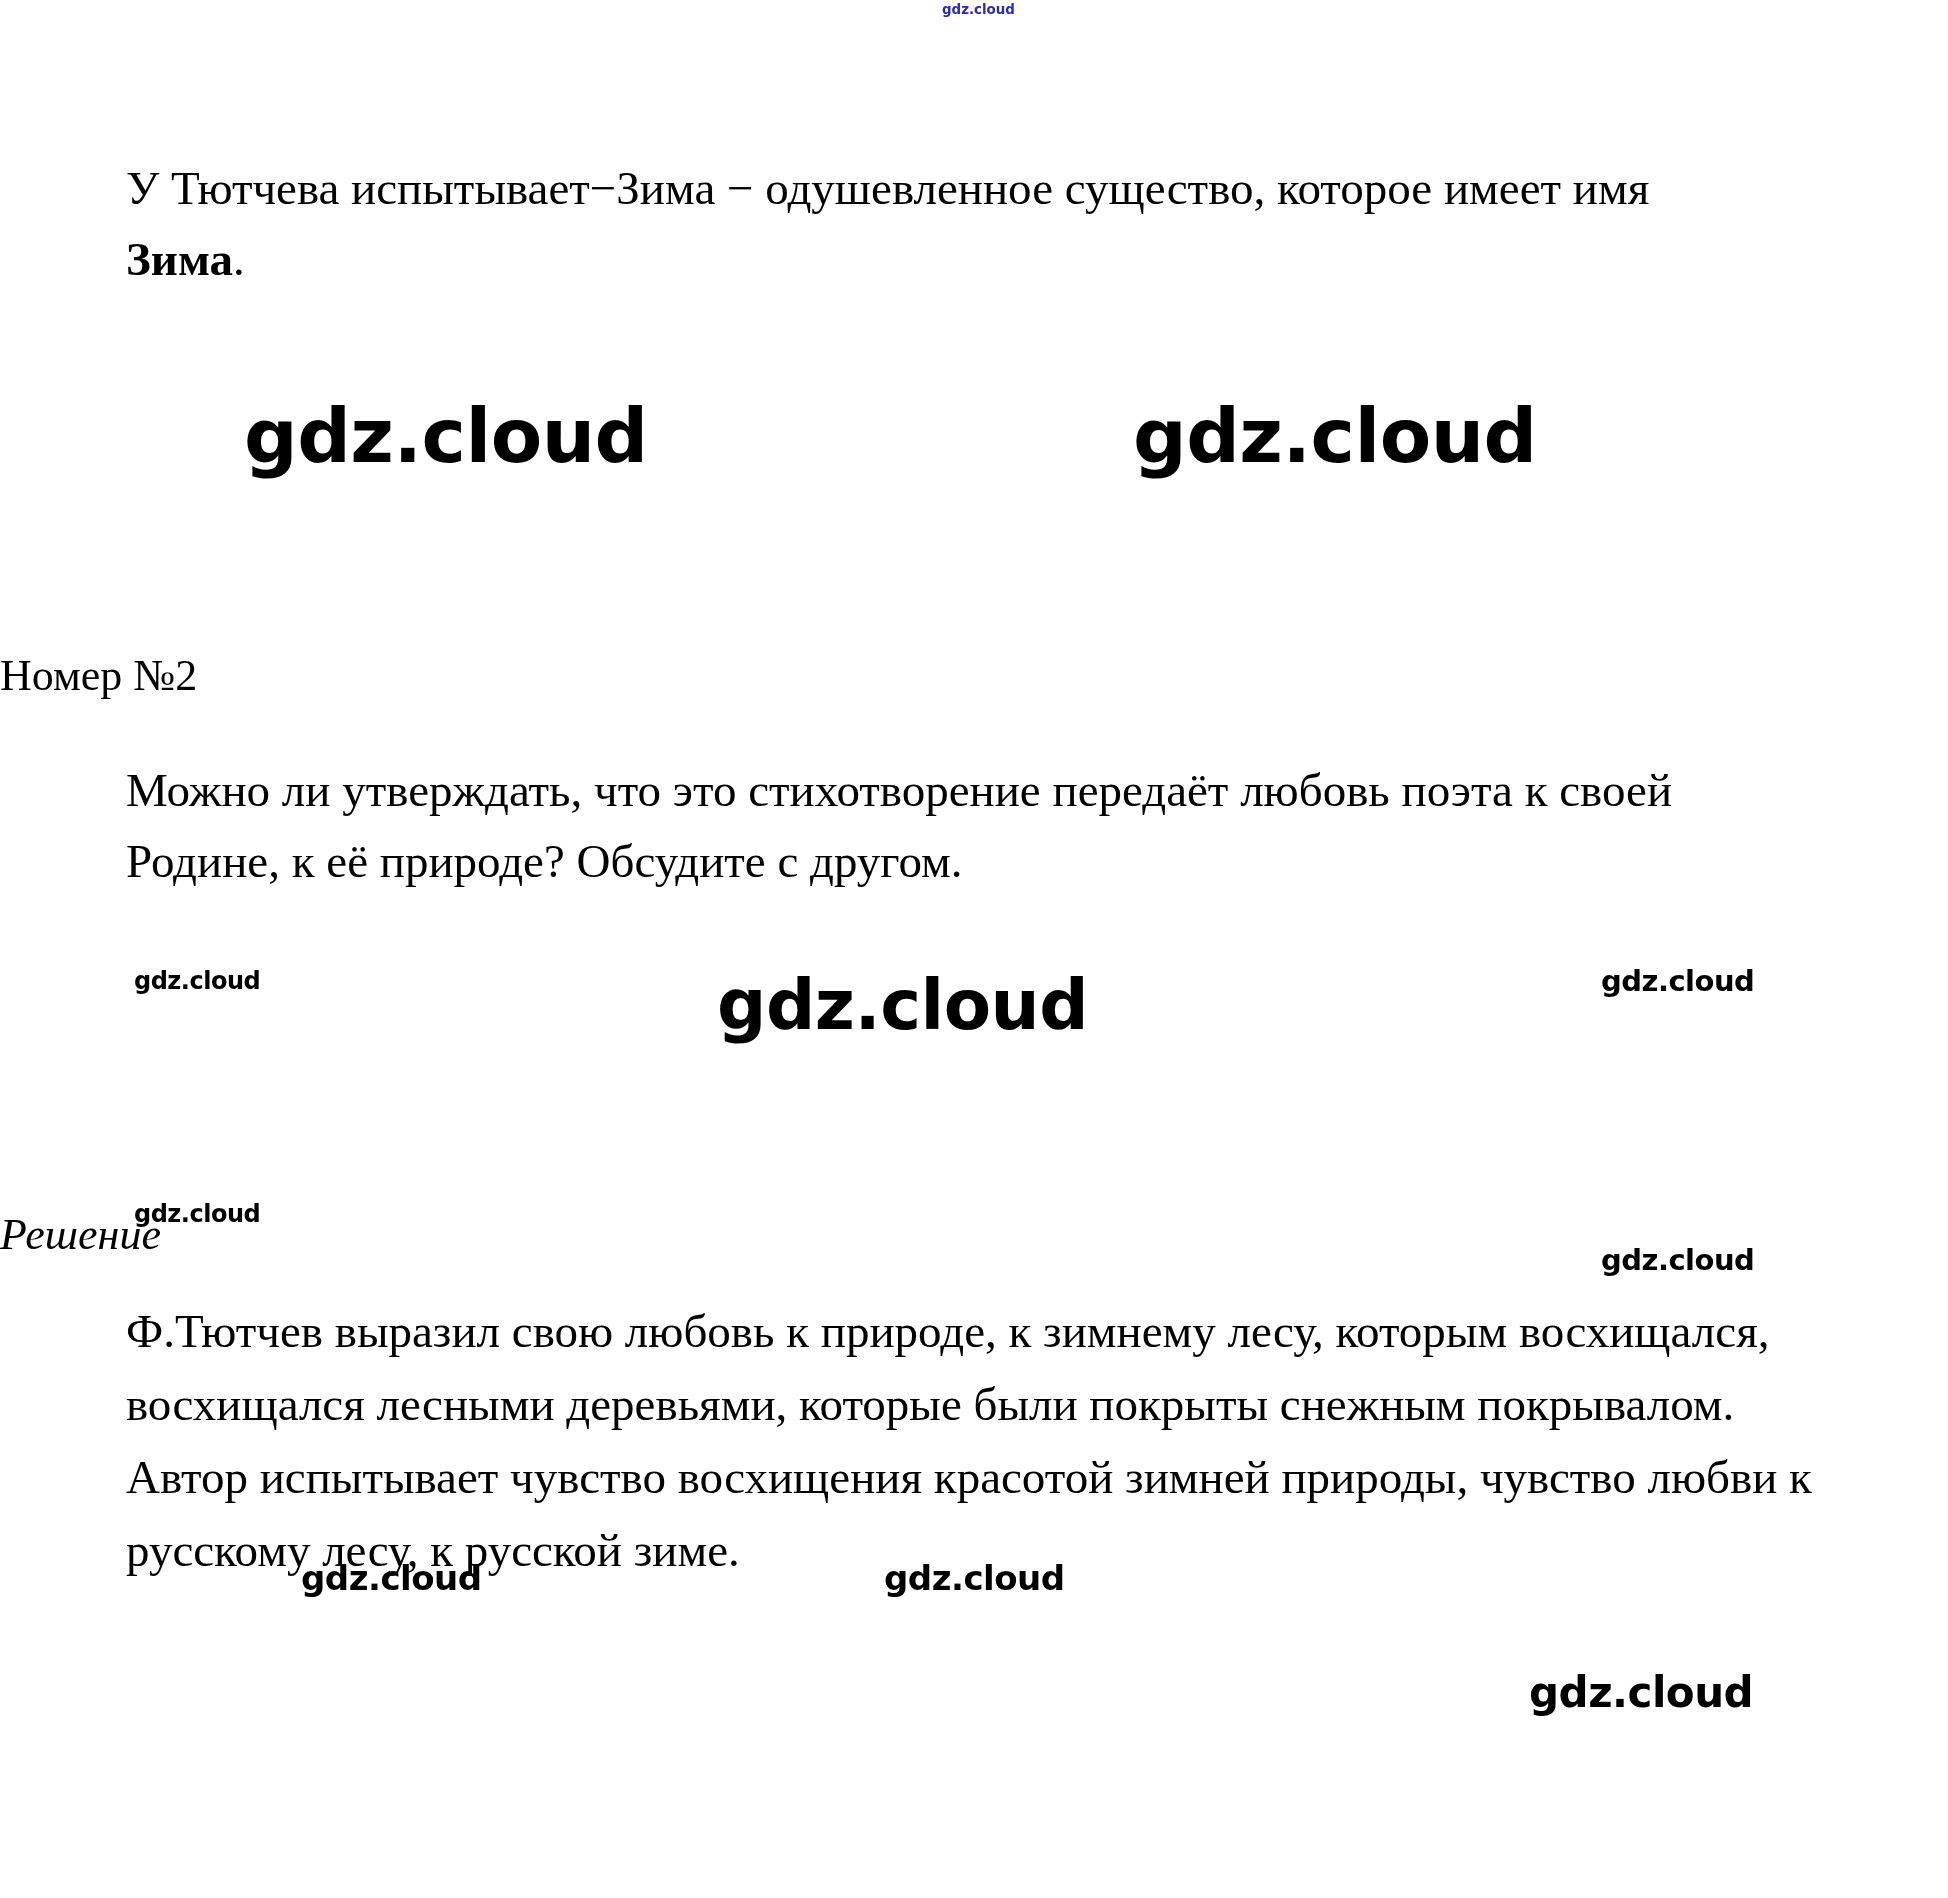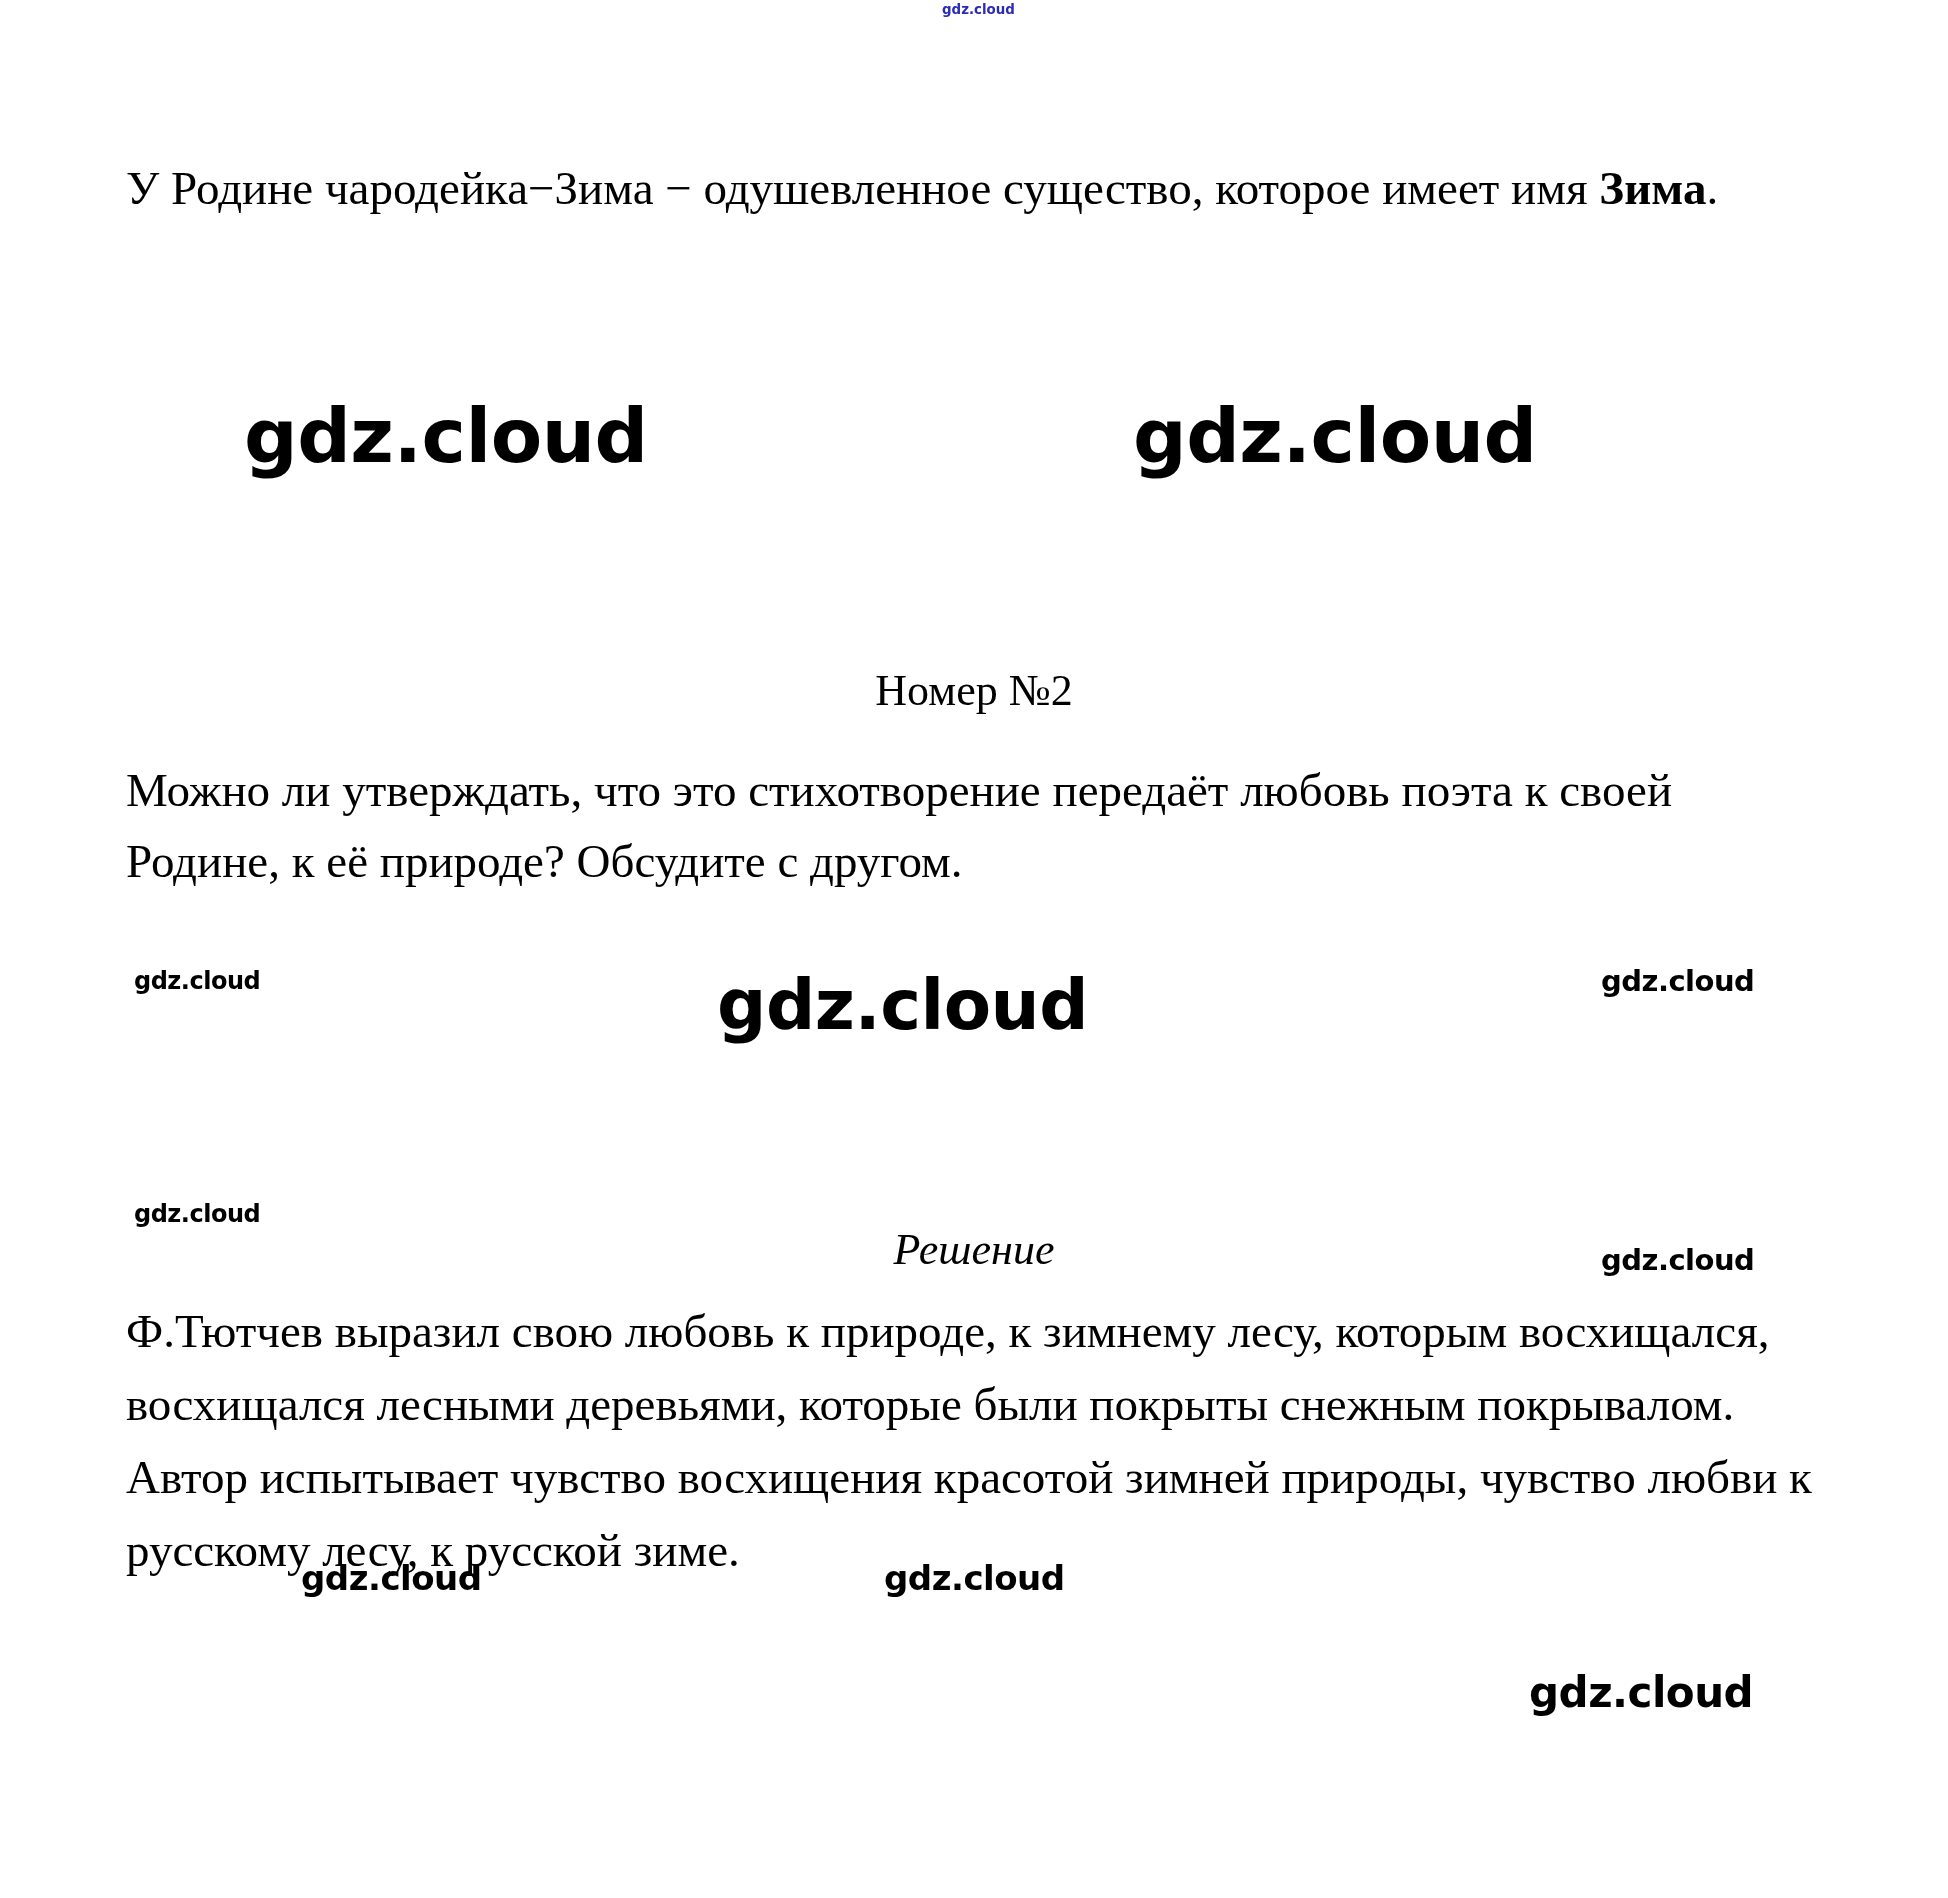--- a/index.html
+++ b/index.html
@@ -35,25 +35,24 @@
   .para-intro {
     left: 126px;
     top: 153px;
     width: 1625px;
   }
 
   .heading {
     position: absolute;
     font-family: "Liberation Serif", "DejaVu Serif", serif;
     font-size: 44px;
-    text-align: center;
+    text-align: left;
     width: 100%;
     left: 0;
     color: #000;
-    margin-top: 15px;
   }
 
   .heading-number { top: 650px; }
   .heading-solution { top: 1209px; font-style: italic; }
 
   .para-question {
     left: 126px;
     top: 755px;
     width: 1644px;
   }
@@ -97,21 +96,21 @@
   .wm-10{ left: 1529px; top: 1668px; font-size: 42px; }
   .wm-top { left: 942px; top: 1.9px; }
 </style>
 </head>
 <body>
 
 <div class="page">
 
   <div class="wm-tiny-blue wm-top">gdz.cloud</div>
 
-  <div class="para para-intro"><span>У Родине чародейка−Зима − одушевленное существо, которое имеет имя </span><b class="bold">Зима</b><span>.</span></div>
+  <div class="para para-intro"><span>У Тютчева испытывает−Зима − одушевленное существо, которое имеет имя </span><b class="bold">Зима</b><span>.</span></div>
 
   <div class="wm wm-1">gdz.cloud</div>
   <div class="wm wm-2">gdz.cloud</div>
 
   <div class="heading heading-number">Номер №2</div>
 
   <div class="para para-question">Можно ли утверждать, что это стихотворение передаёт любовь поэта к своей Родине, к её природе? Обсудите с другом.</div>
 
   <div class="wm wm-4">gdz.cloud</div>
   <div class="wm wm-3">gdz.cloud</div>

